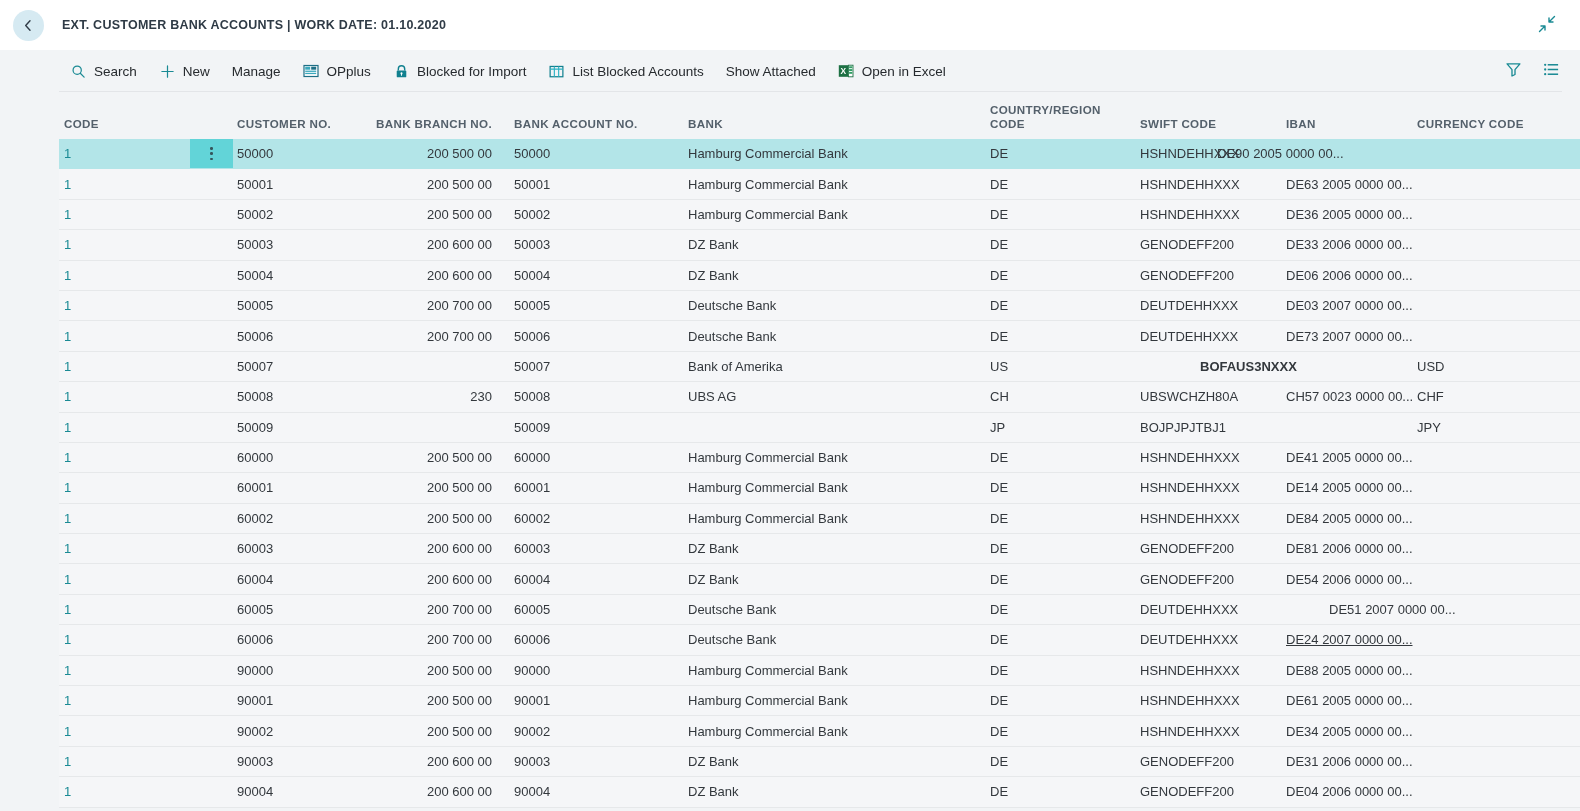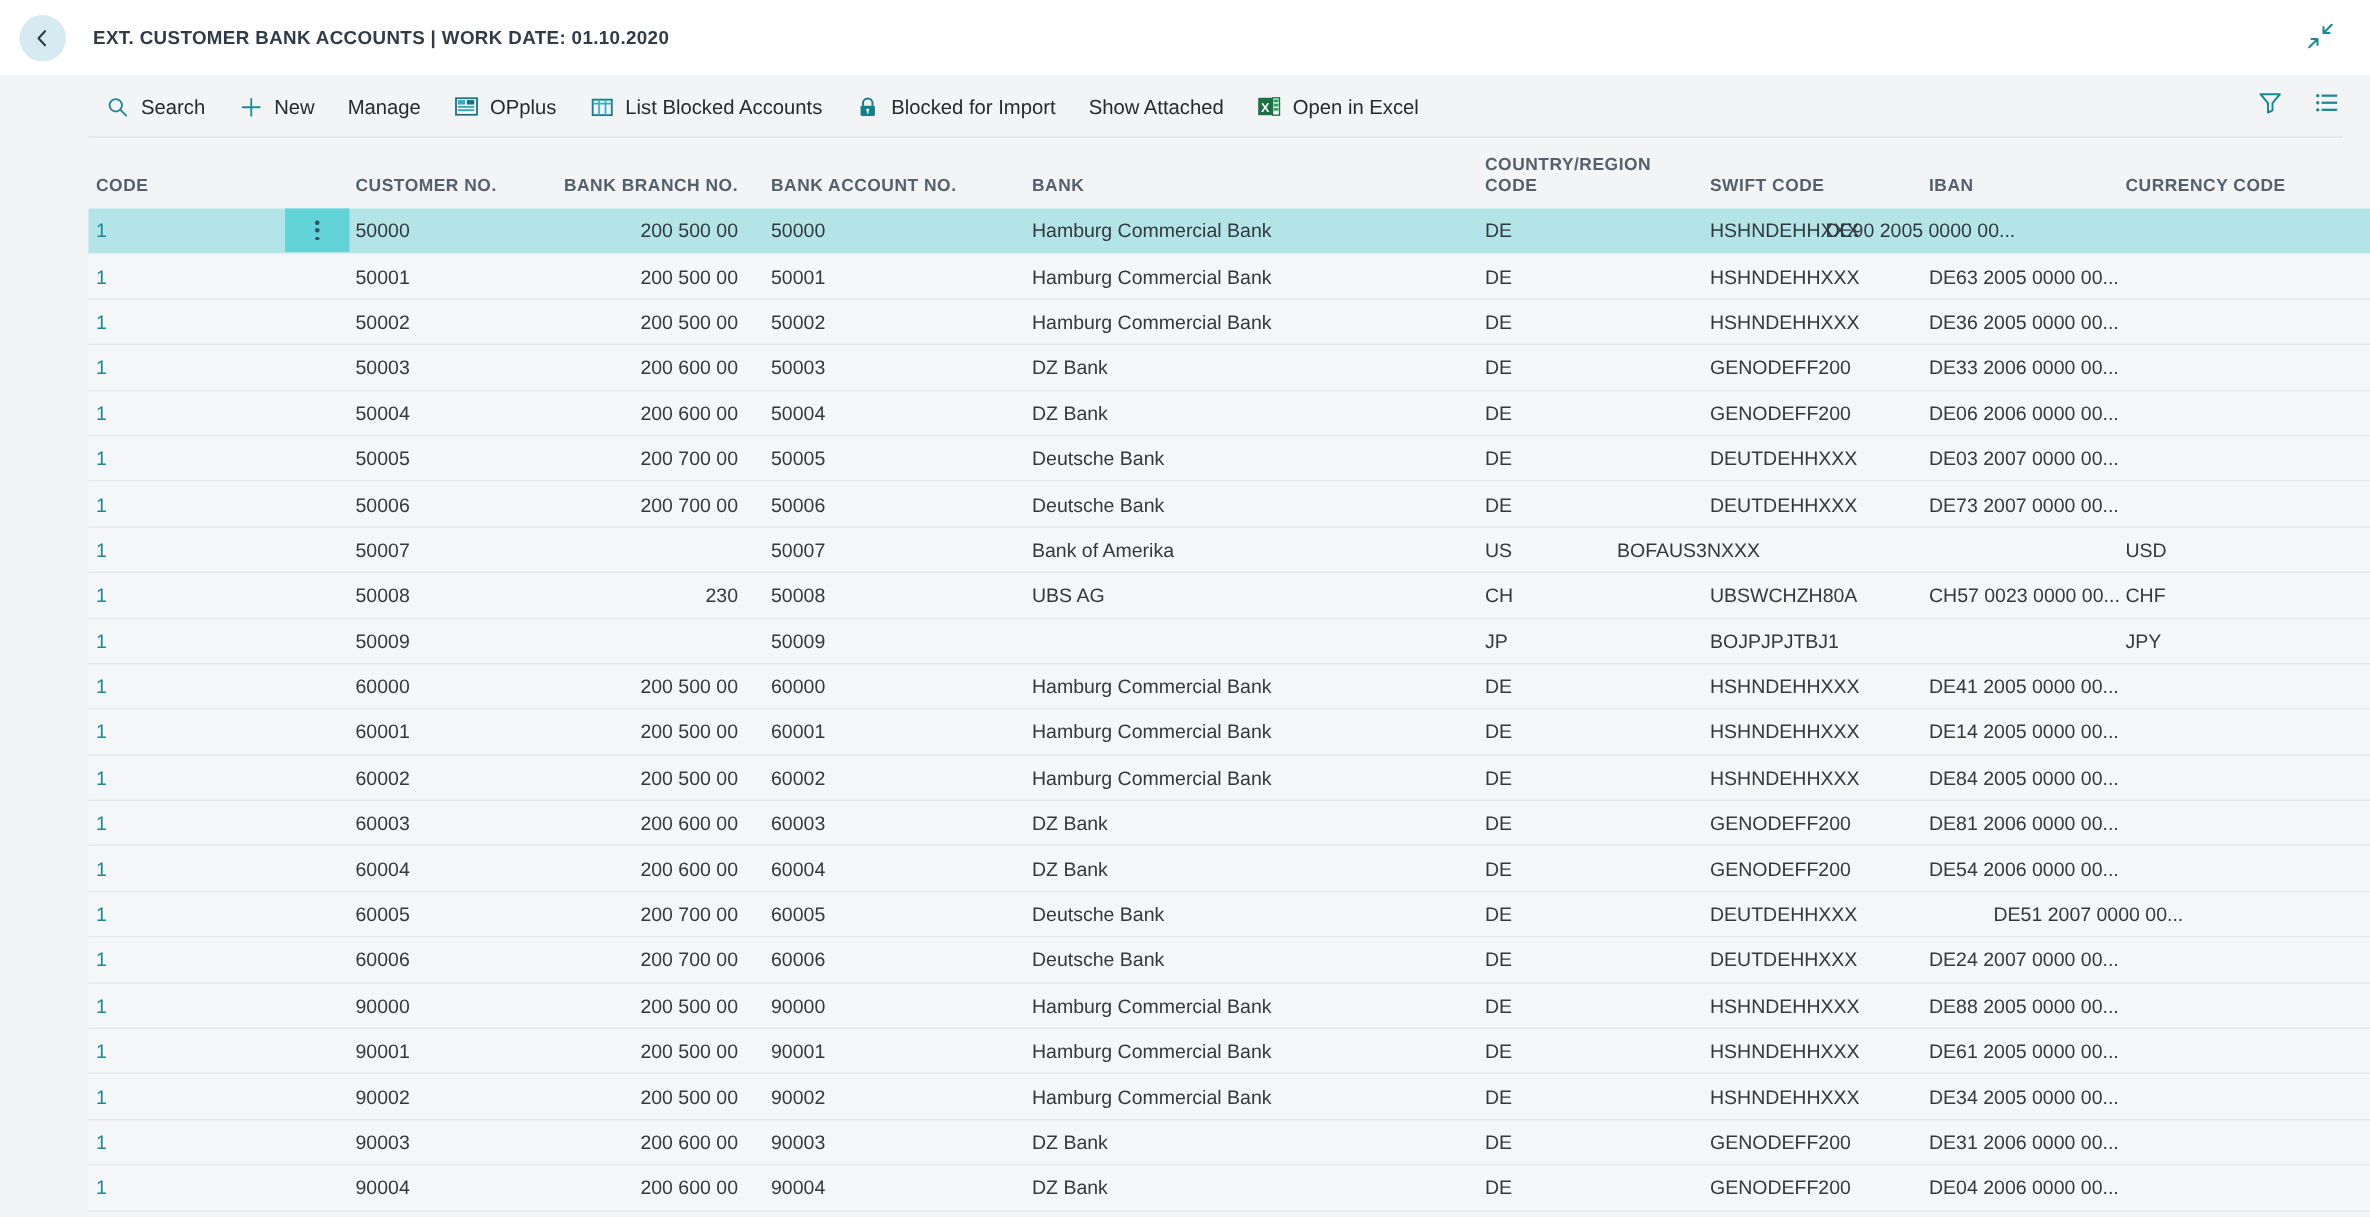--- a/index.html
+++ b/index.html
@@ -159,37 +159,37 @@
         <rect x="2.2" y="7.6" width="11" height="1.3" fill="#3aa8bd"></rect>
         <rect x="2.2" y="9.8" width="11" height="1.3" fill="#3aa8bd"></rect>
       </svg>
     </span>
     <span>OPplus</span>
   </div>
 
   <div class="cmd">
     <span class="ico">
       <svg width="15" height="15" viewBox="0 0 16 16">
-        <rect x="1.2" y="2.6" width="13.6" height="11" fill="none" stroke="#11808f" stroke-width="1.3"></rect>
-        <path d="M5.7 2.6v11M10.3 2.6v11M1.2 5.4h13.6" stroke="#2ab3c4" stroke-width="1.2"></path>
-      </svg>
-    </span>
-    <span>List Blocked Accounts</span>
-  </div>
-
-  <div class="cmd">
-    <span class="ico">
-      <svg width="15" height="15" viewBox="0 0 16 16">
         <path d="M4.6 7V5.2a3.4 3.4 0 0 1 6.8 0V7" fill="none" stroke="#11808f" stroke-width="1.5"></path>
         <rect x="2.9" y="7" width="10.2" height="7.2" rx="1" fill="#11808f"></rect>
         <circle cx="8" cy="10" r="1.1" fill="#ffffff"></circle>
           <rect x="7.5" y="10.3" width="1" height="2.2" fill="#ffffff"></rect>
       </svg>
     </span>
     <span>Blocked for Import</span>
+  </div>
+
+  <div class="cmd">
+    <span class="ico">
+      <svg width="15" height="15" viewBox="0 0 16 16">
+        <rect x="1.2" y="2.6" width="13.6" height="11" fill="none" stroke="#11808f" stroke-width="1.3"></rect>
+        <path d="M5.7 2.6v11M10.3 2.6v11M1.2 5.4h13.6" stroke="#2ab3c4" stroke-width="1.2"></path>
+      </svg>
+    </span>
+    <span>List Blocked Accounts</span>
   </div>
 
   <div class="cmd">
     <span>Show Attached</span>
   </div>
 
   <div class="cmd">
     <span class="ico">
       <svg width="16" height="16" viewBox="0 0 16 16">
         <rect x="0.8" y="2.2" width="9.4" height="11.6" fill="#1d7044"></rect>
@@ -324,21 +324,21 @@
         <div class="cell" style="left: 1227px; width: 125px;">DE73 2007 0000 00...</div>
         <div class="cell" style="left: 1358px; width: 140px;"></div>
       </div>
       <div class="row">
         <div class="cell code" style="left: 5px; width: 165px;">1</div>
         <div class="cell" style="left: 178px; width: 130px;">50007</div>
         <div class="cell num" style="left: 300px; width: 133px;"></div>
         <div class="cell" style="left: 455px; width: 160px;">50007</div>
         <div class="cell" style="left: 629px; width: 290px;">Bank of Amerika</div>
         <div class="cell" style="left: 931px; width: 140px;">US</div>
-        <div class="cell" style="left: 1019px; width: 140px;">BOFAUS3NXXX</div>
+        <div class="cell" style="left: 1141px; width: 140px; font-weight: bold;">BOFAUS3NXXX</div>
         <div class="cell" style="left: 1227px; width: 125px;"></div>
         <div class="cell" style="left: 1358px; width: 140px;">USD</div>
       </div>
       <div class="row">
         <div class="cell code" style="left: 5px; width: 165px;">1</div>
         <div class="cell" style="left: 178px; width: 130px;">50008</div>
         <div class="cell num" style="left: 300px; width: 133px;">230</div>
         <div class="cell" style="left: 455px; width: 160px;">50008</div>
         <div class="cell" style="left: 629px; width: 290px;">UBS AG</div>
         <div class="cell" style="left: 931px; width: 140px;">CH</div>
@@ -423,21 +423,21 @@
         <div class="cell" style="left: 1358px; width: 140px;"></div>
       </div>
       <div class="row">
         <div class="cell code" style="left: 5px; width: 165px;">1</div>
         <div class="cell" style="left: 178px; width: 130px;">60006</div>
         <div class="cell num" style="left: 300px; width: 133px;">200 700 00</div>
         <div class="cell" style="left: 455px; width: 160px;">60006</div>
         <div class="cell" style="left: 629px; width: 290px;">Deutsche Bank</div>
         <div class="cell" style="left: 931px; width: 140px;">DE</div>
         <div class="cell" style="left: 1081px; width: 140px;">DEUTDEHHXXX</div>
-        <div class="cell" style="left: 1227px; width: 125px;">DE24 2007 0000 00...</div>
+        <div class="cell" style="left: 1227px; width: 125px; text-decoration: underline;">DE24 2007 0000 00...</div>
         <div class="cell" style="left: 1358px; width: 140px;"></div>
       </div>
       <div class="row">
         <div class="cell code" style="left: 5px; width: 165px;">1</div>
         <div class="cell" style="left: 178px; width: 130px;">90000</div>
         <div class="cell num" style="left: 300px; width: 133px;">200 500 00</div>
         <div class="cell" style="left: 455px; width: 160px;">90000</div>
         <div class="cell" style="left: 629px; width: 290px;">Hamburg Commercial Bank</div>
         <div class="cell" style="left: 931px; width: 140px;">DE</div>
         <div class="cell" style="left: 1081px; width: 140px;">HSHNDEHHXXX</div>

